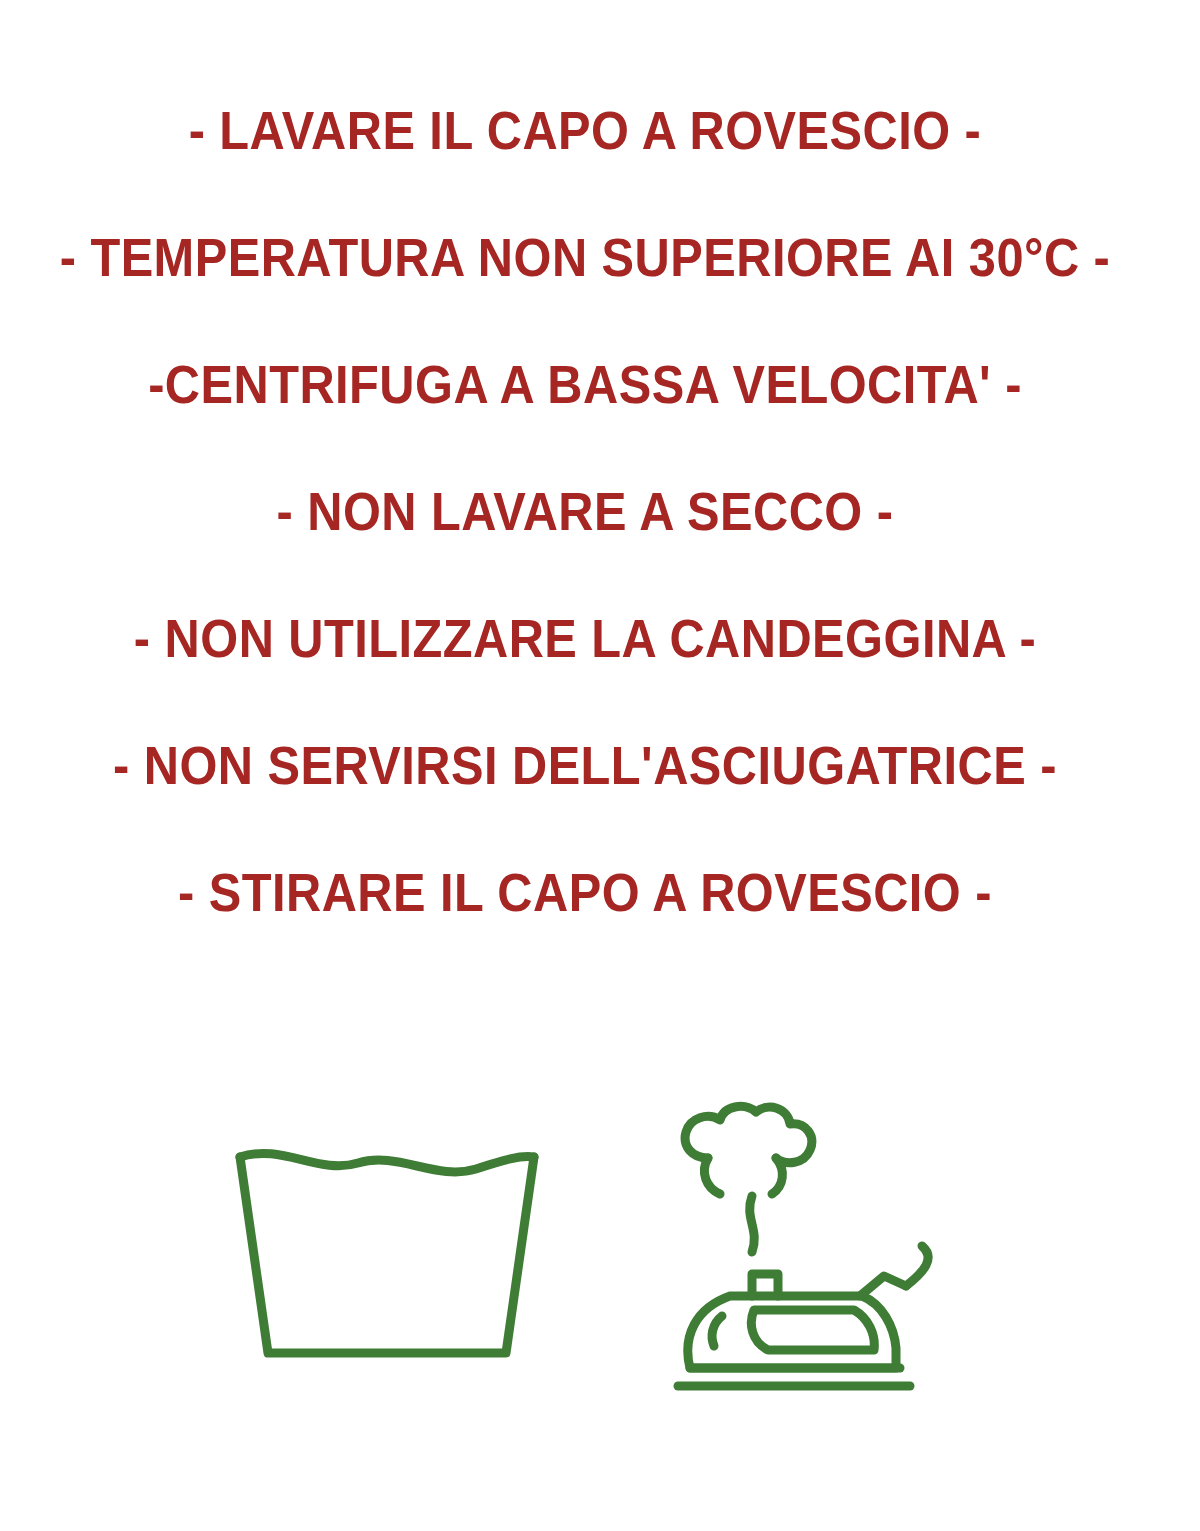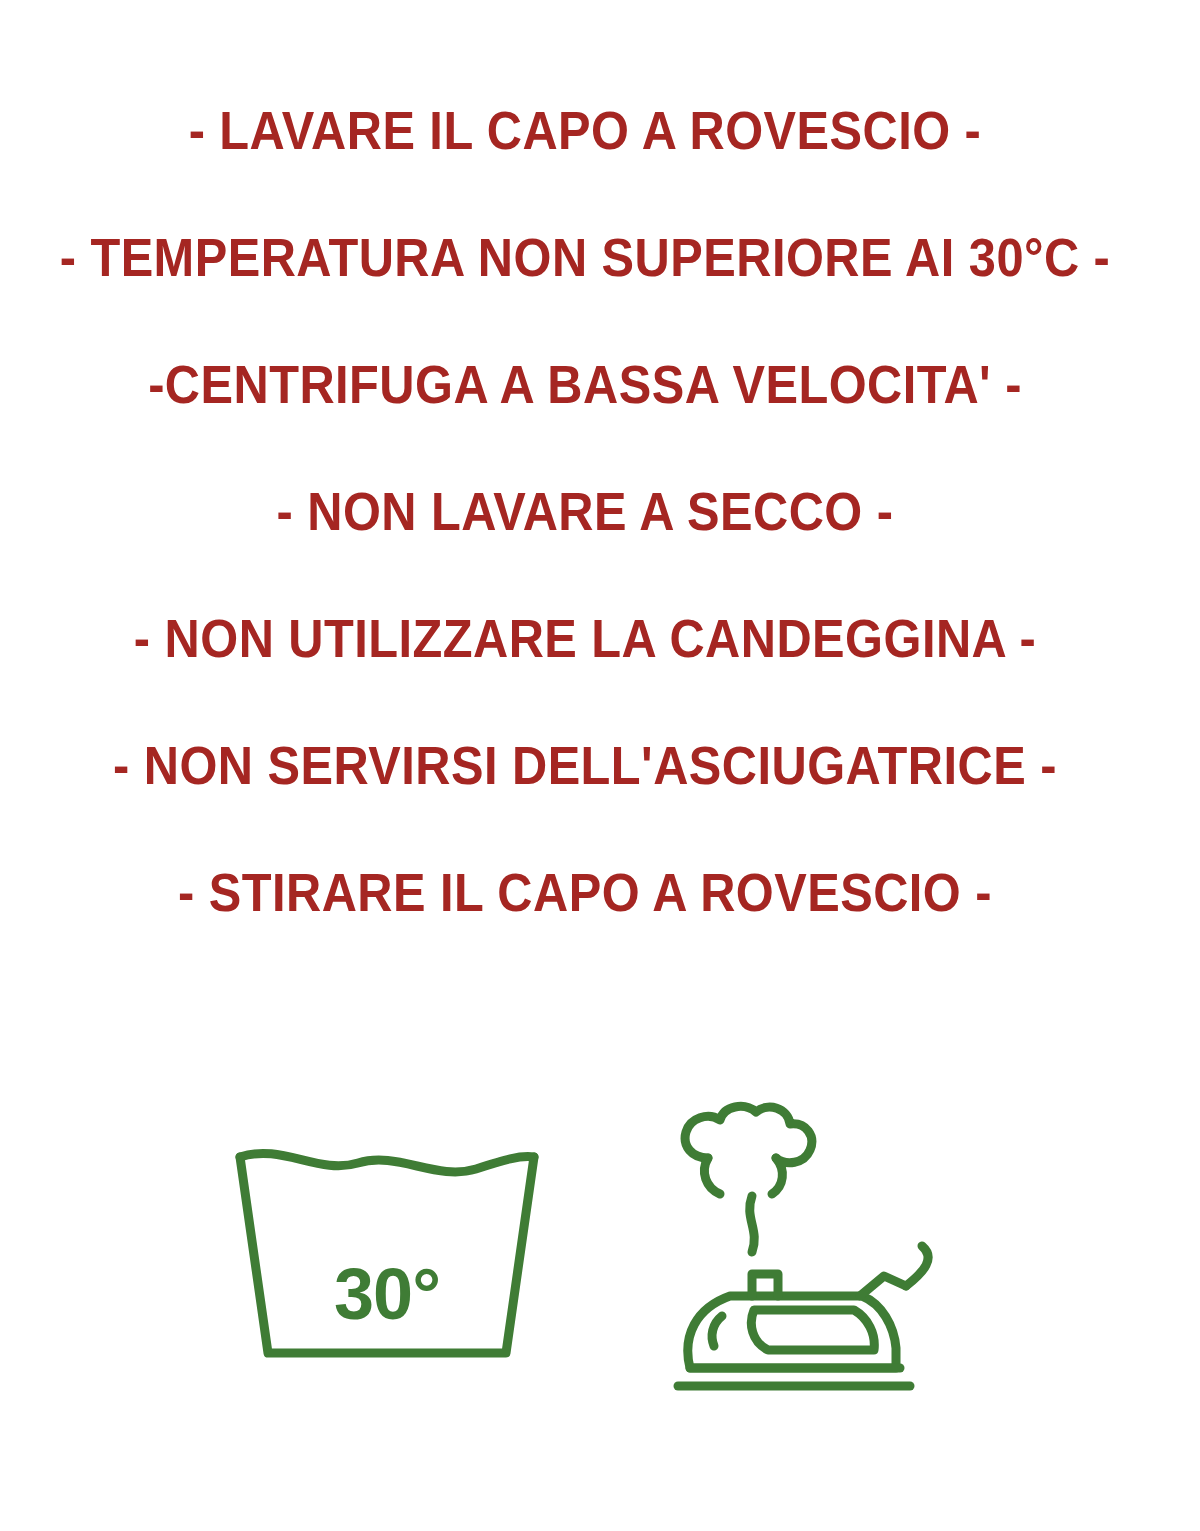--- a/index.html
+++ b/index.html
@@ -90,21 +90,20 @@
 
   <div class="symbols">
 
     <div class="symbol sym-wash">
       <svg viewBox="0 0 330 240" width="330" height="240" aria-hidden="true">
         <g fill="none" stroke="#3f7c35" stroke-width="9" stroke-linecap="round" stroke-linejoin="round">
           <path d="M18 22 L46 218 L284 218 L312 22"></path>
           <path d="M18 22 C60 8 96 40 136 28 C176 16 214 46 254 34 C282 25 298 20 312 22"></path>
         </g>
       </svg>
-      <div class="wash-temp-label">30°</div>
     </div>
 
     <div class="symbol sym-iron">
       <svg viewBox="0 0 300 310" width="300" height="310" aria-hidden="true">
         <g fill="none" stroke="#3f7c35" stroke-width="9" stroke-linecap="round" stroke-linejoin="round">
 
           <path d="M60 58 C44 58 34 46 38 32 C42 18 60 12 72 20 C76 6 96 2 108 12 C120 2 140 8 142 24 C158 22 168 36 162 50 C156 64 138 66 128 58"></path>
           <path d="M128 58 C138 70 136 86 124 94"></path>
           <path d="M60 58 C52 72 58 88 72 94"></path>
 

